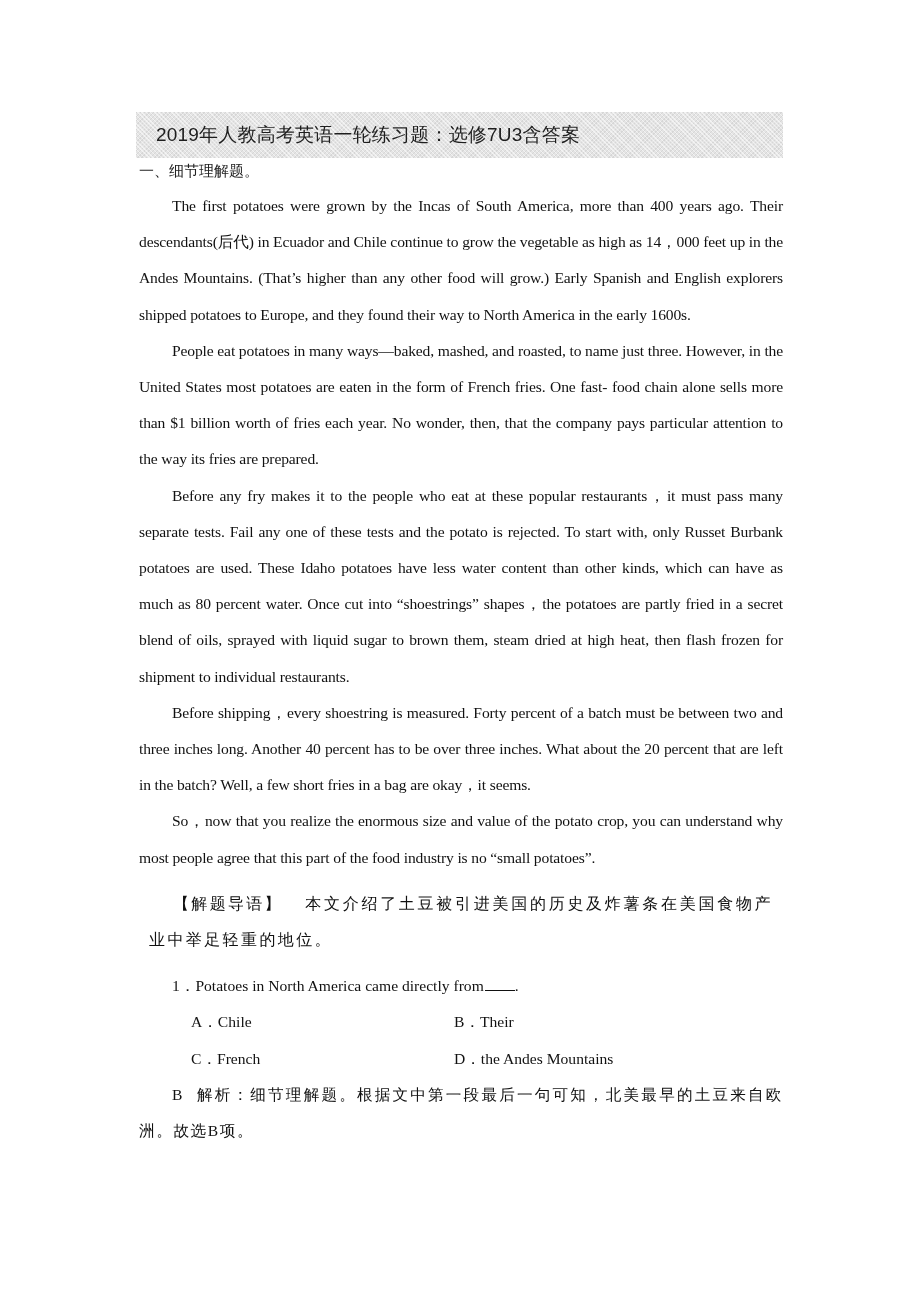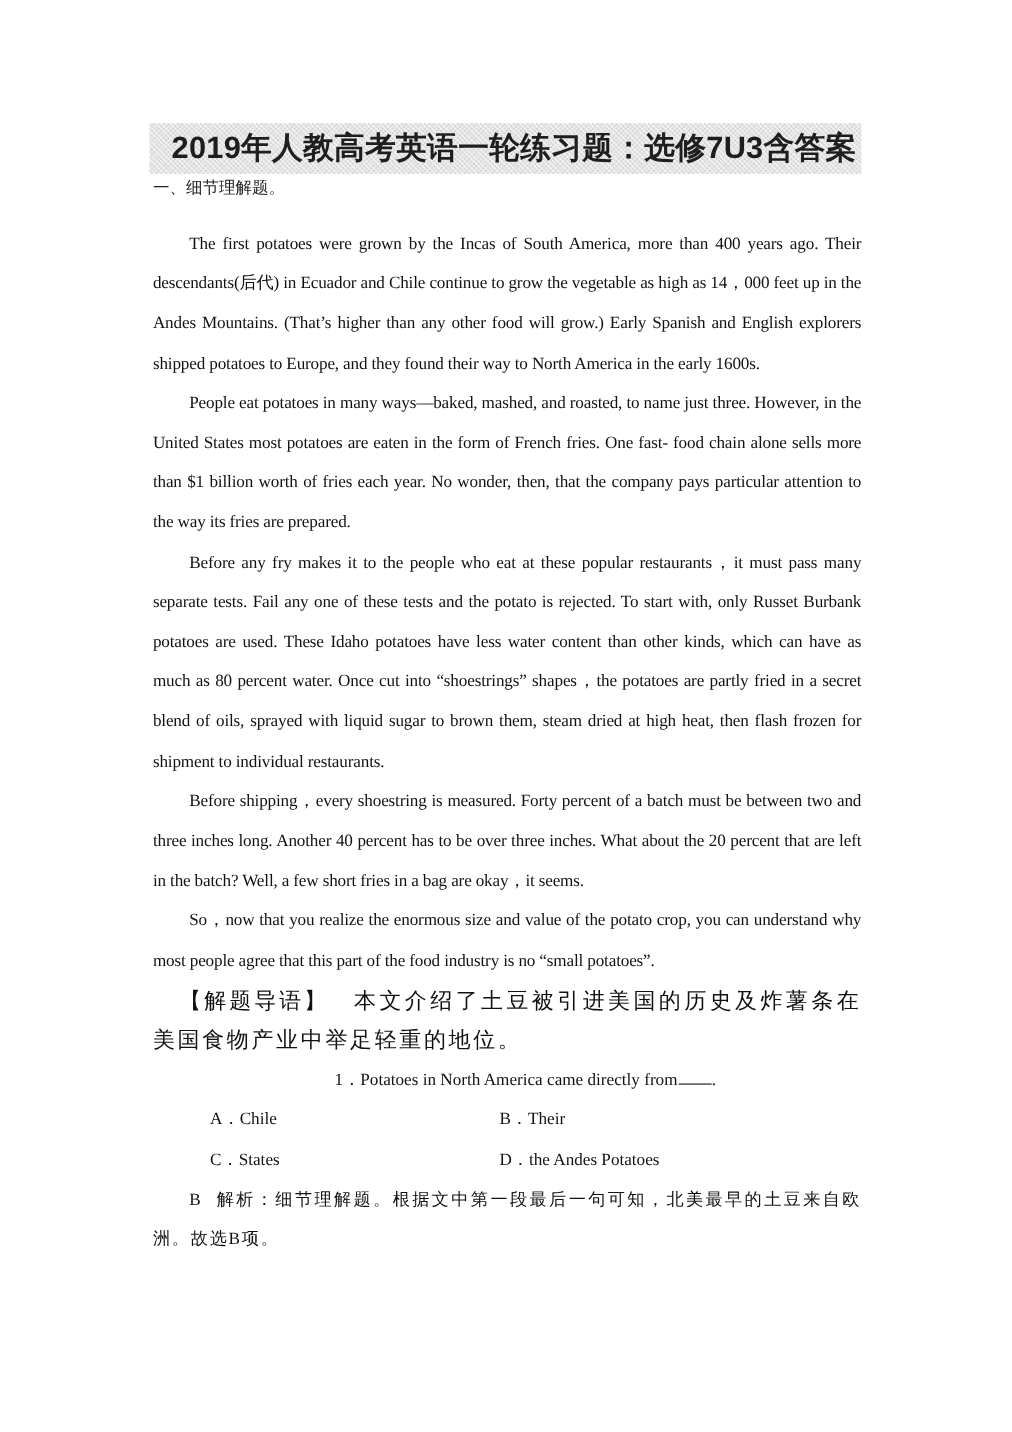--- a/index.html
+++ b/index.html
@@ -30,70 +30,69 @@
       background-color: #e4e4e4;
       background-image:
         repeating-linear-gradient(45deg, rgba(255,255,255,0.55) 0 1px, transparent 1px 3px),
         repeating-linear-gradient(-45deg, rgba(200,200,200,0.5) 0 1px, transparent 1px 3px);
     }
     .title-text {
       position: absolute;
       left: 20px;
       top: 8px;
       font-family: "Liberation Sans", "DejaVu Sans", sans-serif;
-      font-weight: bold;
-      font-size: 28px;
+      font-weight: normal;
+      font-size: 19px;
       letter-spacing: 0.2px;
       color: #1e1e1e;
       white-space: nowrap;
       line-height: 30px;
     }
     .section-heading {
       position: absolute;
       left: 0;
       top: 158px;
       font-size: 15px;
       line-height: 26px;
       color: #222;
       white-space: nowrap;
     }
     .passage {
       position: absolute;
       left: 0;
-      top: 204px;
+      top: 188px;
       width: 644px;
     }
     .para {
       margin: 0;
       font-size: 15.6px;
       line-height: 36.2px;
       text-indent: 33px;
       text-align: justify;
       text-align-last: left;
       letter-spacing: -0.15px;
       word-spacing: 0px;
     }
     .guide {
-      margin: 0;
-      font-size: 20px;
+      margin: 10px;
+      font-size: 16px;
       line-height: 36.2px;
       text-indent: 24px;
       letter-spacing: 2.4px;
       text-align: justify;
       text-align-last: left;
     }
     .guide .g-label { letter-spacing: 2px; }
     .guide .g-gap { display: inline-block; width: 22px; }
     .question {
       margin: 0;
       font-size: 15.6px;
       line-height: 36.2px;
       padding-left: 33px;
       white-space: nowrap;
-      text-align: center;
     }
     .blank {
       display: inline-block;
       width: 30px;
       border-bottom: 1.3px solid #111;
       height: 14px;
       vertical-align: baseline;
       margin-left: 1px;
     }
     .options {
@@ -136,21 +135,21 @@
     <p class="para">So，now that you realize the enormous size and value of the potato crop, you can understand why most people agree that this part of the food industry is no “small potatoes”.</p>
 
     <p class="guide"><span class="g-label">【解题导语】</span><span class="g-gap"></span><span>本文介绍了土豆被引进美国的历史及炸薯条在美国食物产业中举足轻重的地位。</span></p>
 
     <div>
       <p class="question"><span>1．</span><span>Potatoes in North America came directly from</span><span class="blank"></span><span>.</span></p>
 
       <div class="options">
         <div class="opt"><span>A．</span><span>Chile</span></div>
         <div class="opt"><span>B．</span><span>Their</span></div>
-        <div class="opt"><span>C．</span><span>States</span></div>
-        <div class="opt"><span>D．</span><span>the Andes Potatoes</span></div>
+        <div class="opt"><span>C．</span><span>French</span></div>
+        <div class="opt"><span>D．</span><span>the Andes Mountains</span></div>
       </div>
 
       <p class="answer"><span class="ans-letter">B</span><span class="ans-gap"></span><span>解析：细节理解题。根据文中第一段最后一句可知，北美最早的土豆来自欧洲。故选B项。</span></p>
     </div>
   </div>
 
 </div>
 
 </body></html>

